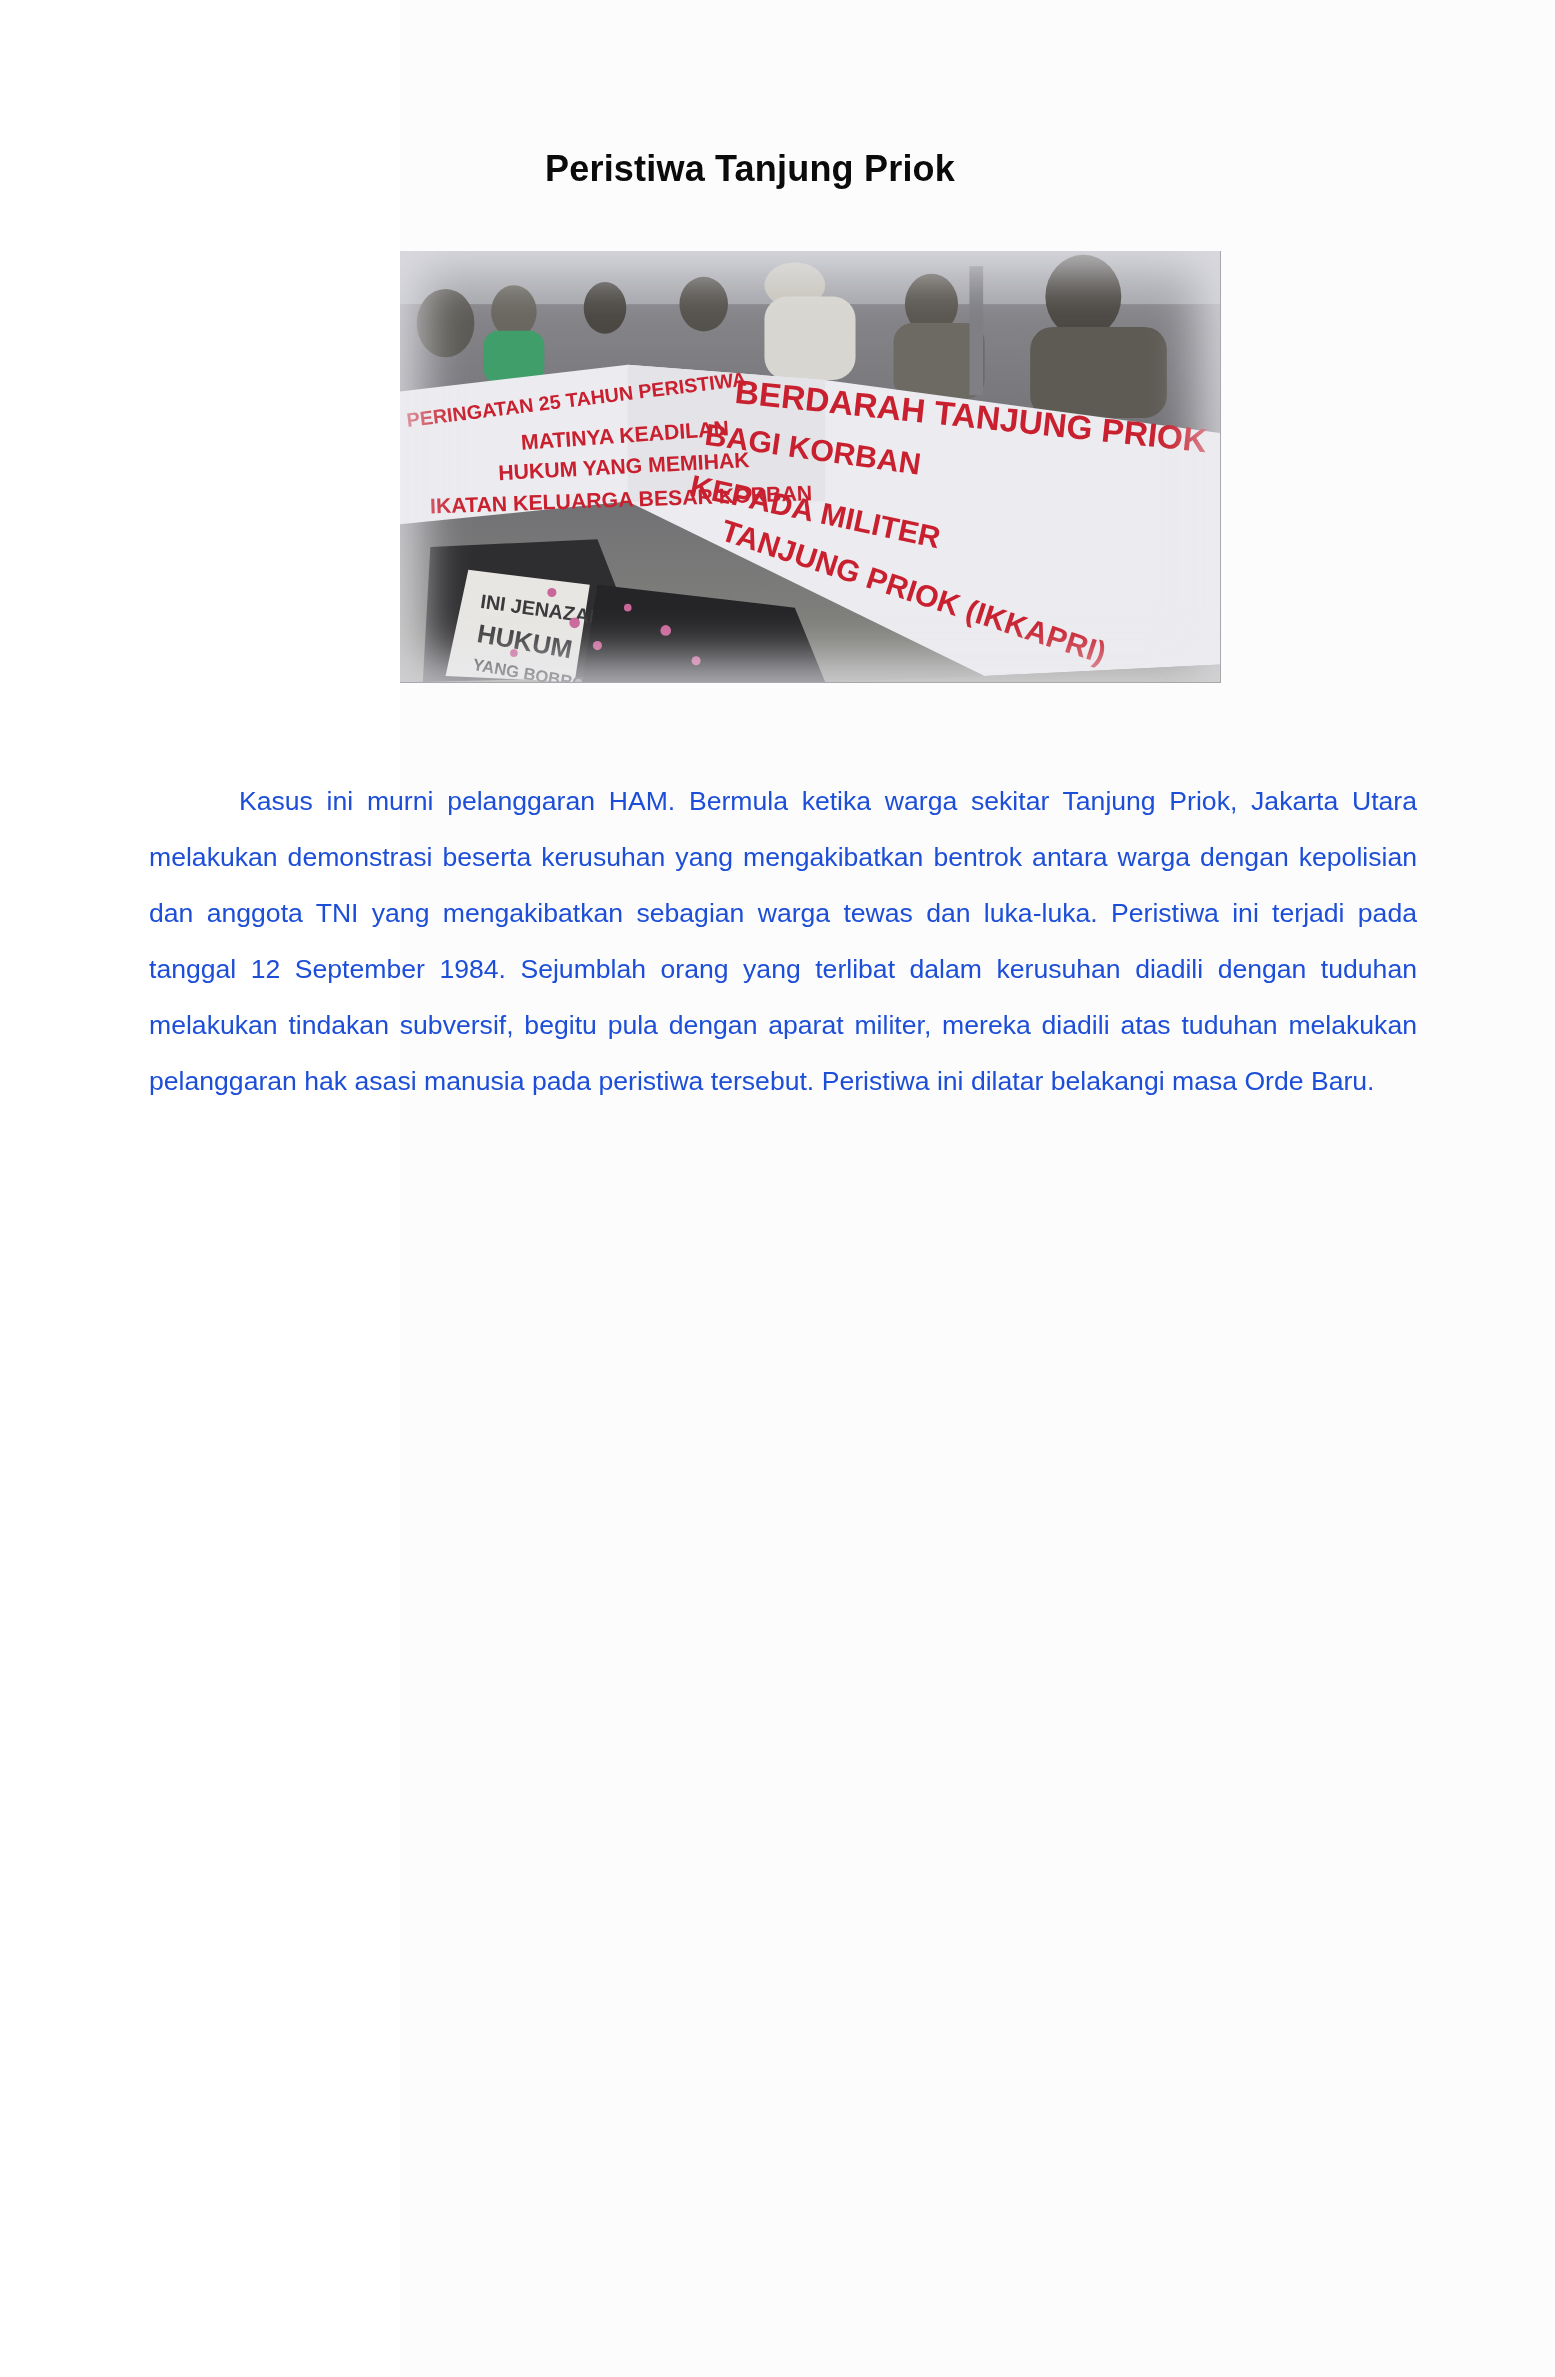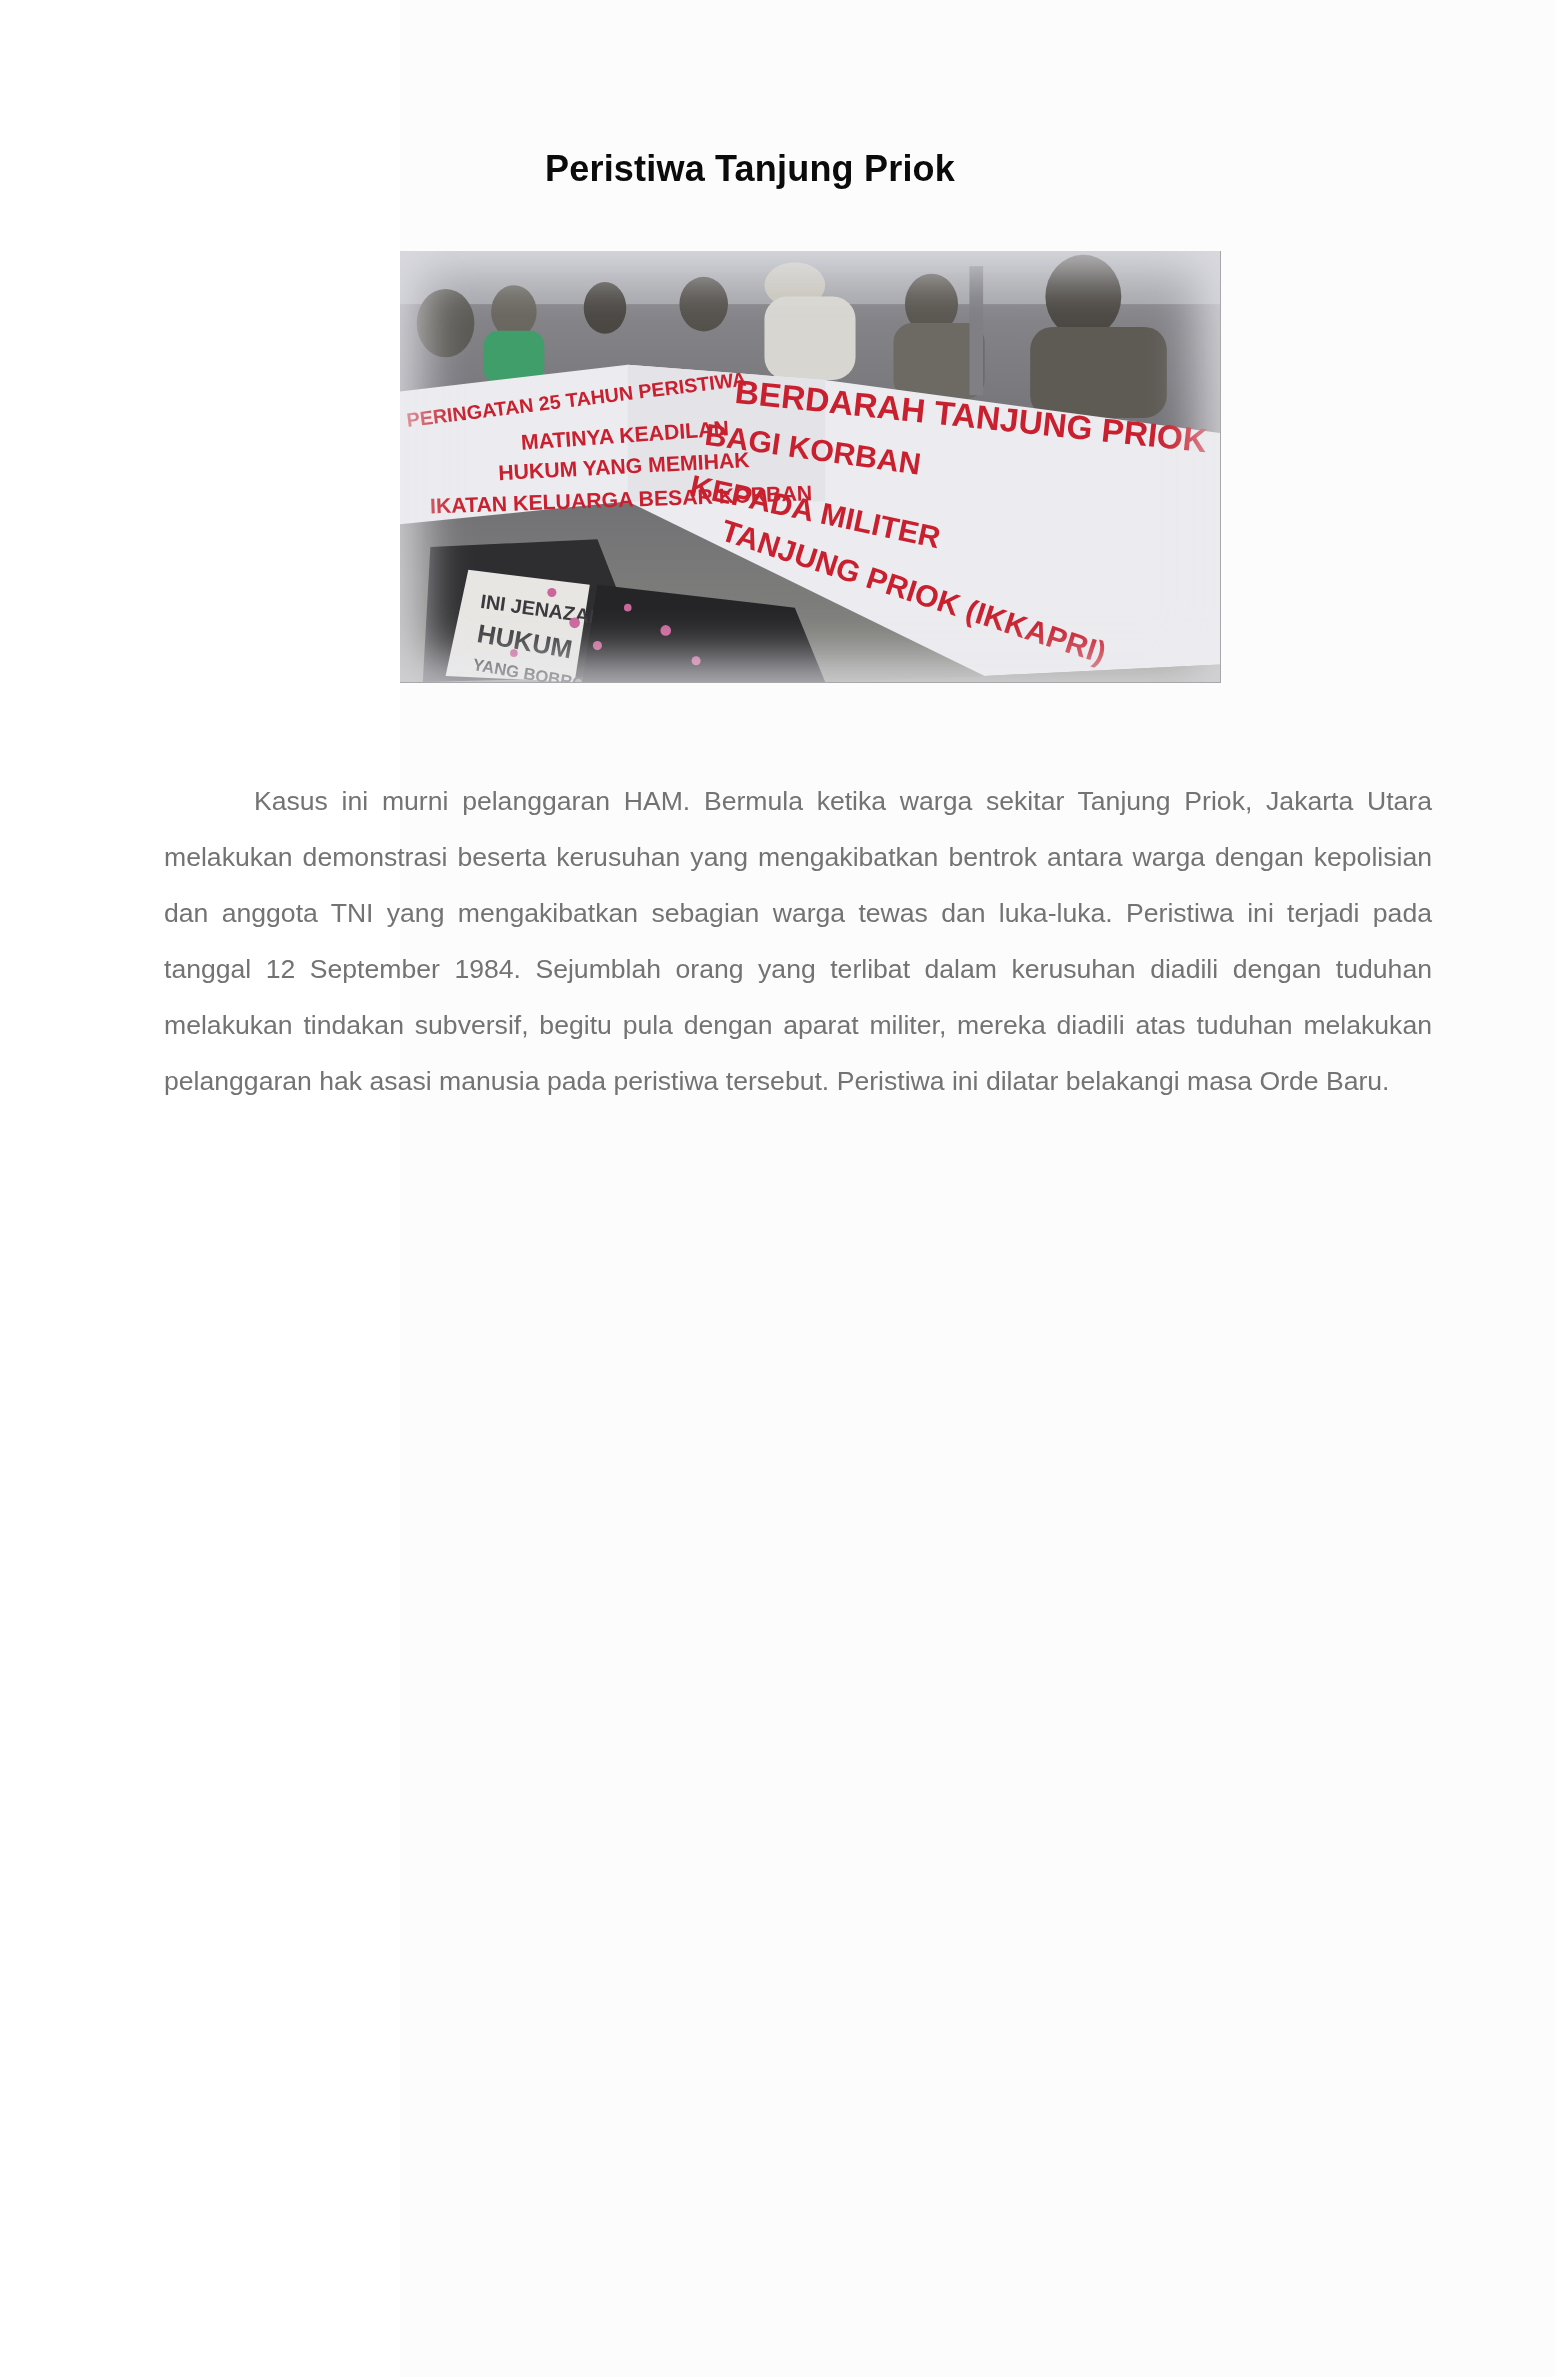--- a/index.html
+++ b/index.html
@@ -56,30 +56,30 @@
     }
     .figure .vignette {
       position: absolute;
       inset: 0;
       pointer-events: none;
       box-shadow: inset 0 0 46px 23px rgba(235,235,240,0.75);
     }
     
     .body-text {
       position: absolute;
-      left: 164px;
+      left: 149px;
       top: 773px;
       width: 1268px;
       margin: 0;
       font-family: "Liberation Sans", "DejaVu Sans", sans-serif;
       font-size: 26.6px;
       line-height: 56px;
       text-align: justify;
       text-indent: 90px;
-      color: #737373;
+      color: #1d4ed8;
     }
   </style>
 </head>
 <body>
 
 <div class="page-tint"></div>
 
 <h1 class="doc-title">Peristiwa Tanjung Priok</h1>
 
 <div class="figure">

